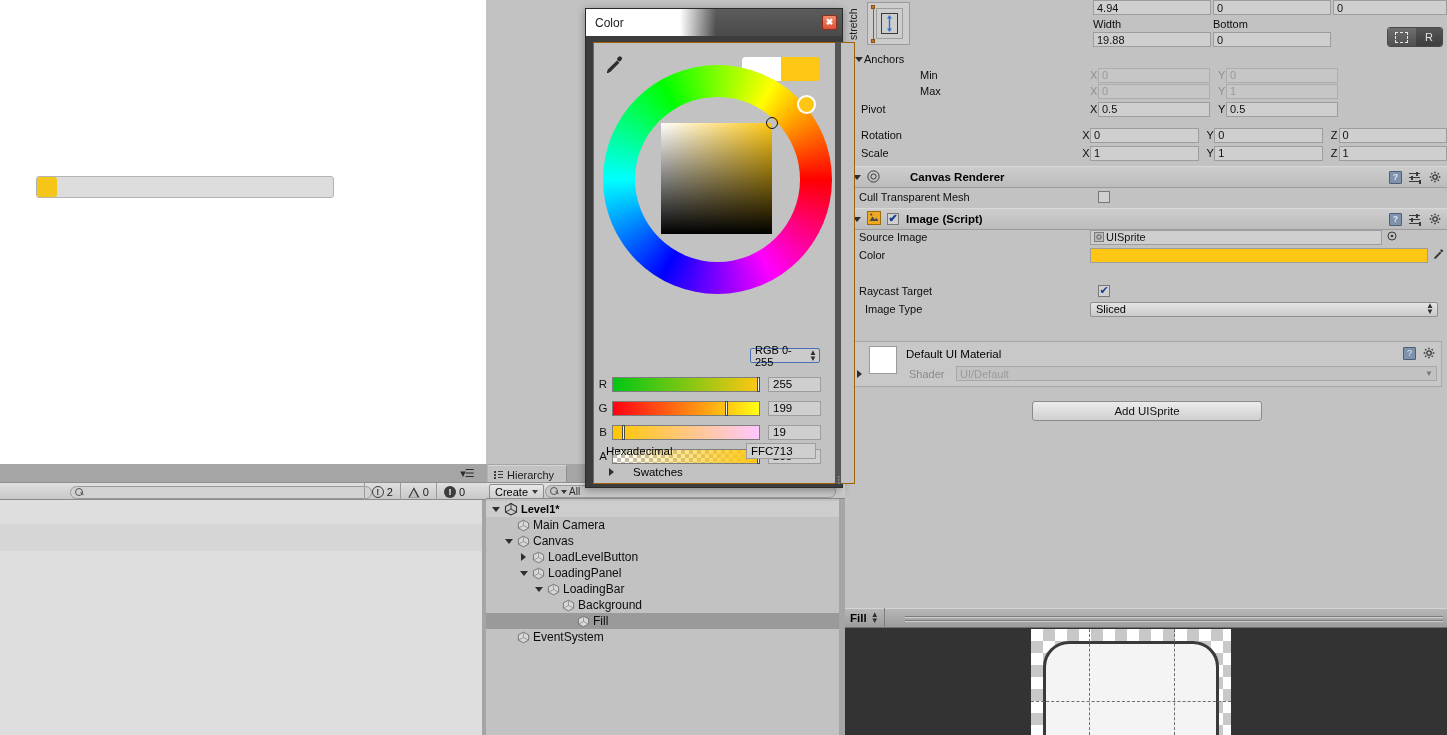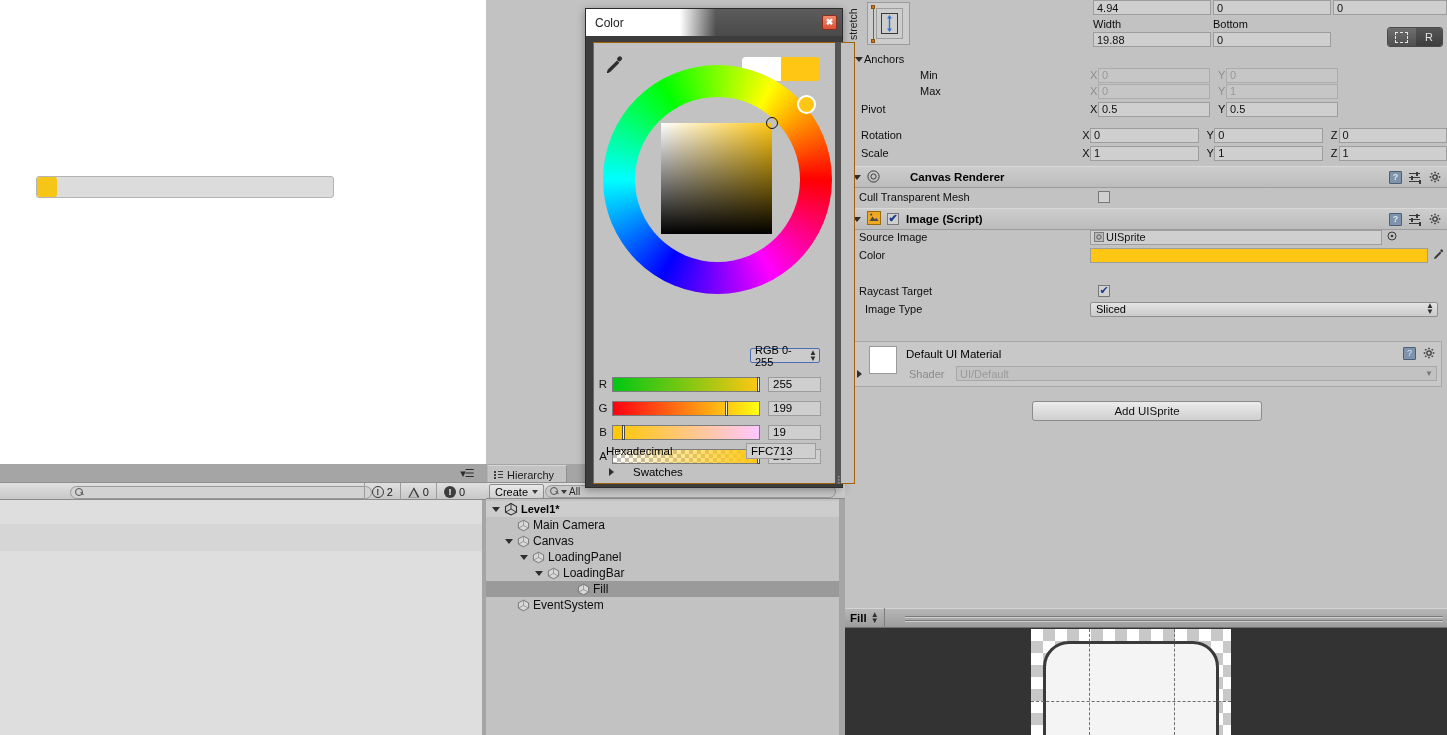--- a/index.html
+++ b/index.html
@@ -505,39 +505,61 @@
             <span class="icon-gameobject">
               <svg width="13" height="13" viewBox="0 0 13 13">
                 <polygon points="6.5,1.2 11.6,3.9 11.6,9.1 6.5,11.8 1.4,9.1 1.4,3.9" fill="#d8d8d8" stroke="#6f6f6f" stroke-width="0.9"></polygon>
                 <path d="M6.5 1.2 L6.5 6.5 L11.6 9.1 M6.5 6.5 L1.4 9.1" stroke="#8c8c8c" stroke-width="0.8" fill="none"></path>
               </svg>
             </span>
             <span>Canvas</span>
           </div>
           <div class="tree-row">
             <span style="display:inline-block;width:29px"></span>
+            <span class="foldout closed"></span>
+            <span class="icon-gameobject">
+              <svg width="13" height="13" viewBox="0 0 13 13">
+                <polygon points="6.5,1.2 11.6,3.9 11.6,9.1 6.5,11.8 1.4,9.1 1.4,3.9" fill="#d8d8d8" stroke="#6f6f6f" stroke-width="0.9"></polygon>
+                <path d="M6.5 1.2 L6.5 6.5 L11.6 9.1 M6.5 6.5 L1.4 9.1" stroke="#8c8c8c" stroke-width="0.8" fill="none"></path>
+              </svg>
+            </span>
+            <span>LoadLevelButton</span>
+          </div>
+          <div class="tree-row">
+            <span style="display:inline-block;width:29px"></span>
             <span class="foldout open"></span>
             <span class="icon-gameobject">
               <svg width="13" height="13" viewBox="0 0 13 13">
                 <polygon points="6.5,1.2 11.6,3.9 11.6,9.1 6.5,11.8 1.4,9.1 1.4,3.9" fill="#d8d8d8" stroke="#6f6f6f" stroke-width="0.9"></polygon>
                 <path d="M6.5 1.2 L6.5 6.5 L11.6 9.1 M6.5 6.5 L1.4 9.1" stroke="#8c8c8c" stroke-width="0.8" fill="none"></path>
               </svg>
             </span>
             <span>LoadingPanel</span>
           </div>
           <div class="tree-row">
             <span style="display:inline-block;width:44px"></span>
             <span class="foldout open"></span>
             <span class="icon-gameobject">
               <svg width="13" height="13" viewBox="0 0 13 13">
                 <polygon points="6.5,1.2 11.6,3.9 11.6,9.1 6.5,11.8 1.4,9.1 1.4,3.9" fill="#d8d8d8" stroke="#6f6f6f" stroke-width="0.9"></polygon>
                 <path d="M6.5 1.2 L6.5 6.5 L11.6 9.1 M6.5 6.5 L1.4 9.1" stroke="#8c8c8c" stroke-width="0.8" fill="none"></path>
               </svg>
             </span>
             <span>LoadingBar</span>
+          </div>
+          <div class="tree-row">
+            <span style="display:inline-block;width:59px"></span>
+            <span class="foldout"></span>
+            <span class="icon-gameobject">
+              <svg width="13" height="13" viewBox="0 0 13 13">
+                <polygon points="6.5,1.2 11.6,3.9 11.6,9.1 6.5,11.8 1.4,9.1 1.4,3.9" fill="#d8d8d8" stroke="#6f6f6f" stroke-width="0.9"></polygon>
+                <path d="M6.5 1.2 L6.5 6.5 L11.6 9.1 M6.5 6.5 L1.4 9.1" stroke="#8c8c8c" stroke-width="0.8" fill="none"></path>
+              </svg>
+            </span>
+            <span>Background</span>
           </div>
           <div class="tree-row selected">
             <span style="display:inline-block;width:74px"></span>
             <span class="foldout"></span>
             <span class="icon-gameobject">
               <svg width="13" height="13" viewBox="0 0 13 13">
                 <polygon points="6.5,1.2 11.6,3.9 11.6,9.1 6.5,11.8 1.4,9.1 1.4,3.9" fill="#d8d8d8" stroke="#6f6f6f" stroke-width="0.9"></polygon>
                 <path d="M6.5 1.2 L6.5 6.5 L11.6 9.1 M6.5 6.5 L1.4 9.1" stroke="#8c8c8c" stroke-width="0.8" fill="none"></path>
               </svg>
             </span>

